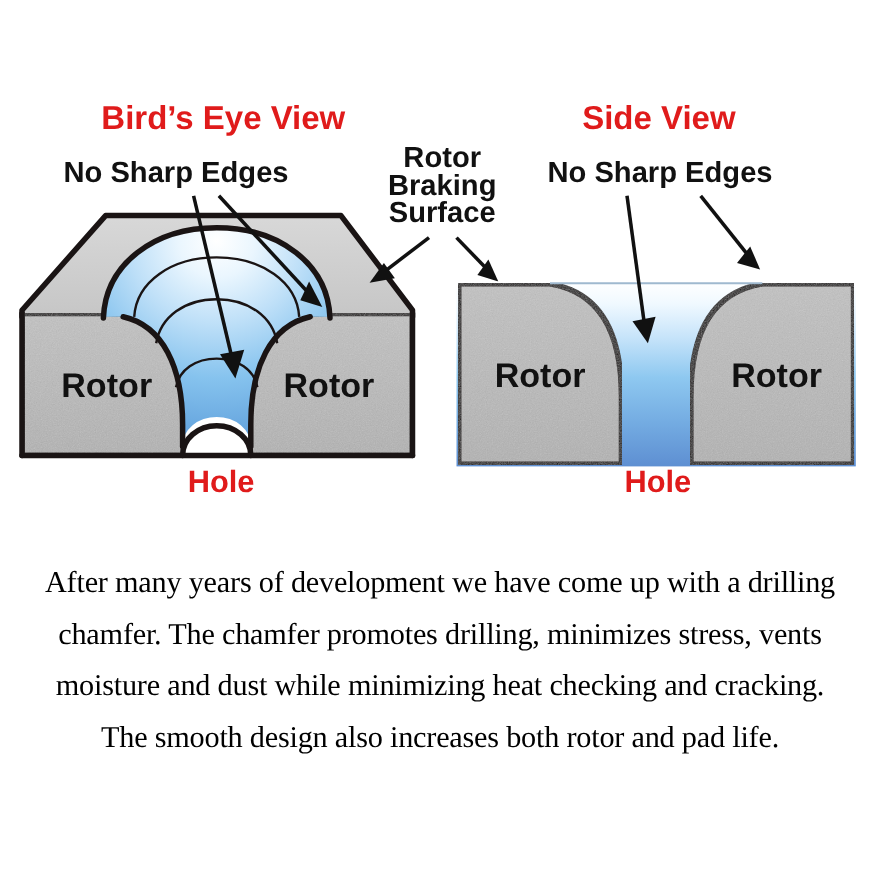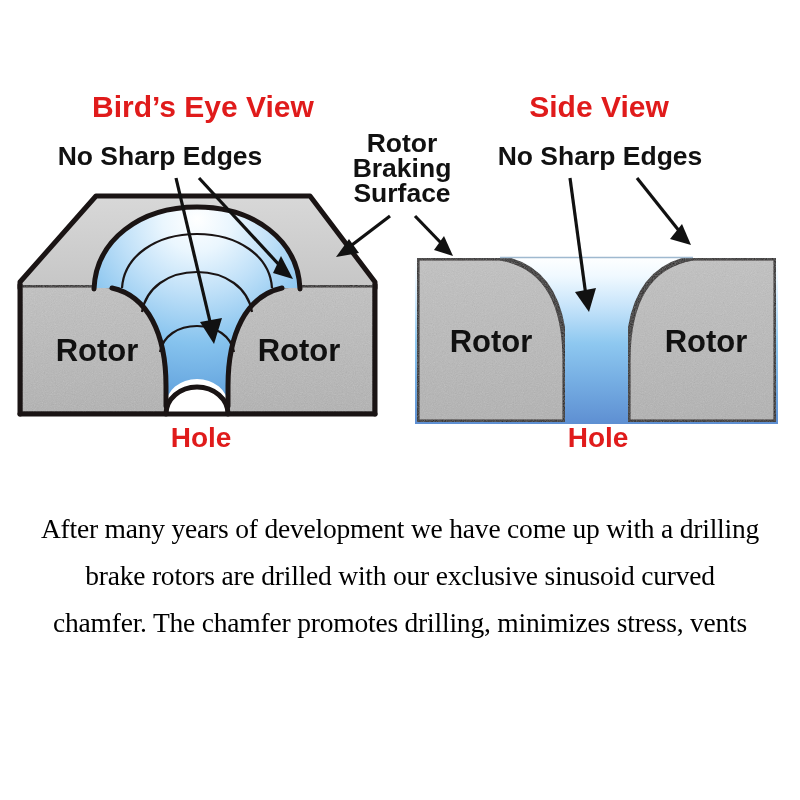--- a/index.html
+++ b/index.html
@@ -257,17 +257,18 @@
           <line class="arrow-line" x1="637" y1="178" x2="680" y2="232"></line>
           <polygon class="arrow-head" points="691,245 670,239 682,224"></polygon>
         </g>
       </g>
 
     </svg>
   </div>
 
   <div id="caption">
     <span>After many years of development we have come up with a drilling</span>
-    <span>brake rotors are drilled with our exclusive sinusoid curved</span>
     <span>chamfer. The chamfer promotes drilling, minimizes stress, vents</span>
+    <span>moisture and dust while minimizing heat checking and cracking.</span>
+    <span>The smooth design also increases both rotor and pad life.</span>
   </div>
 
 </div>
 
 </body></html>

